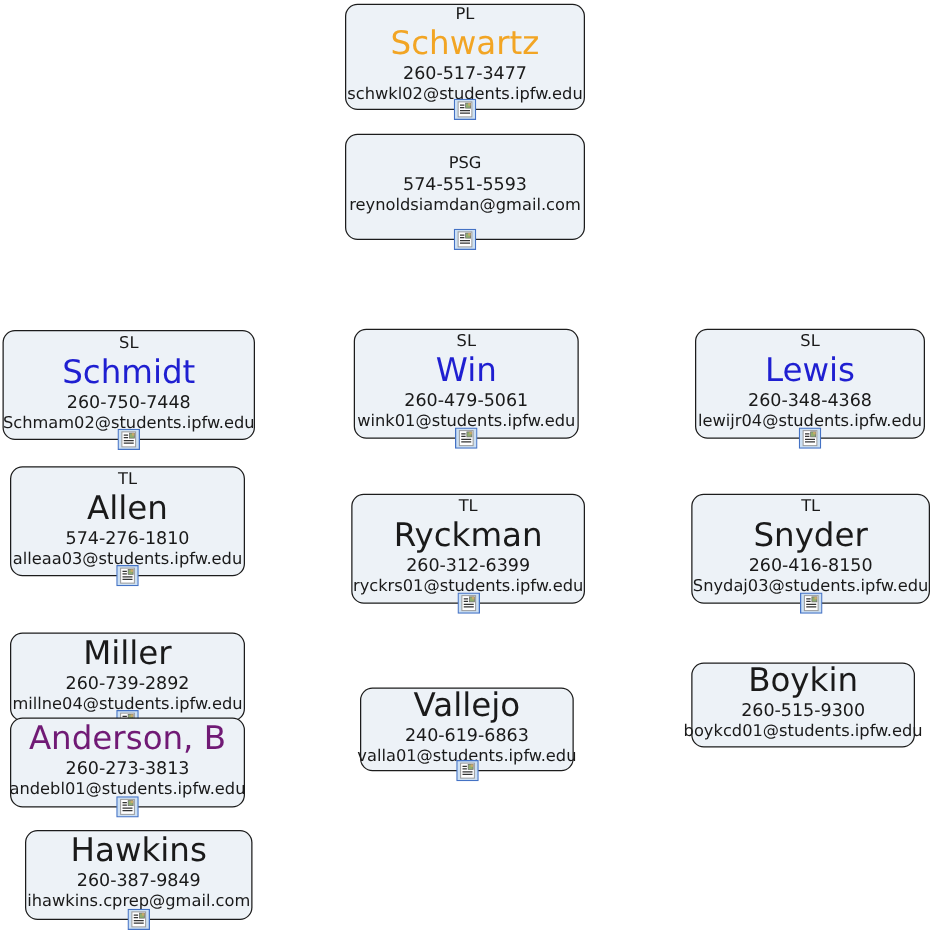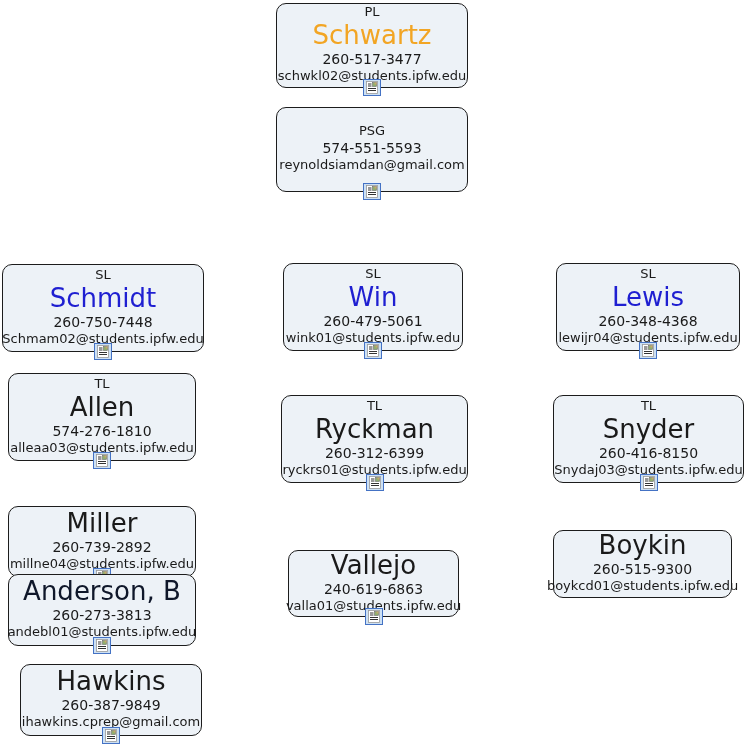--- a/index.html
+++ b/index.html
@@ -223,21 +223,21 @@
           <line x1="5" y1="9.5" x2="13" y2="9.5" stroke="#333333" stroke-width="1"></line>
           <line x1="5" y1="11.5" x2="13" y2="11.5" stroke="#333333" stroke-width="1"></line>
         </svg></span>
     </div>
     <div class="card" style="left: 553px; top: 530px; width: 179px; height: 68px;">
       <div class="name" style="color: rgb(26, 26, 26);">Boykin</div>
       <div class="phone">260-515-9300</div>
       <div class="email">boykcd01@students.ipfw.edu</div>
     </div>
     <div class="card" style="left: 8px; top: 574px; width: 188px; height: 72px;">
-      <div class="name" style="color: #0f172a;">Anderson, B</div>
+      <div class="name" style="color: #701a75;">Anderson, B</div>
       <div class="phone">260-273-3813</div>
       <div class="email">andebl01@students.ipfw.edu</div>
       <span class="card-icon"><svg width="18" height="17" viewBox="0 0 18 17" xmlns="http://www.w3.org/2000/svg">
           <rect x="0.5" y="0.5" width="17" height="16" fill="#cce0f4" stroke="#4472c4"></rect>
           <rect x="3.5" y="2.5" width="11" height="12" fill="#ffffff" stroke="#9a9a9a" stroke-width="0.8"></rect>
           <rect x="9.5" y="3.5" width="4" height="4" fill="#8fae6e" stroke="#6b6b6b" stroke-width="0.6"></rect>
           <rect x="11.5" y="3.5" width="2" height="2" fill="#c9a96a"></rect>
           <line x1="5" y1="5" x2="8.5" y2="5" stroke="#333333" stroke-width="1"></line>
           <line x1="5" y1="7" x2="8.5" y2="7" stroke="#333333" stroke-width="1"></line>
           <line x1="5" y1="9.5" x2="13" y2="9.5" stroke="#333333" stroke-width="1"></line>

